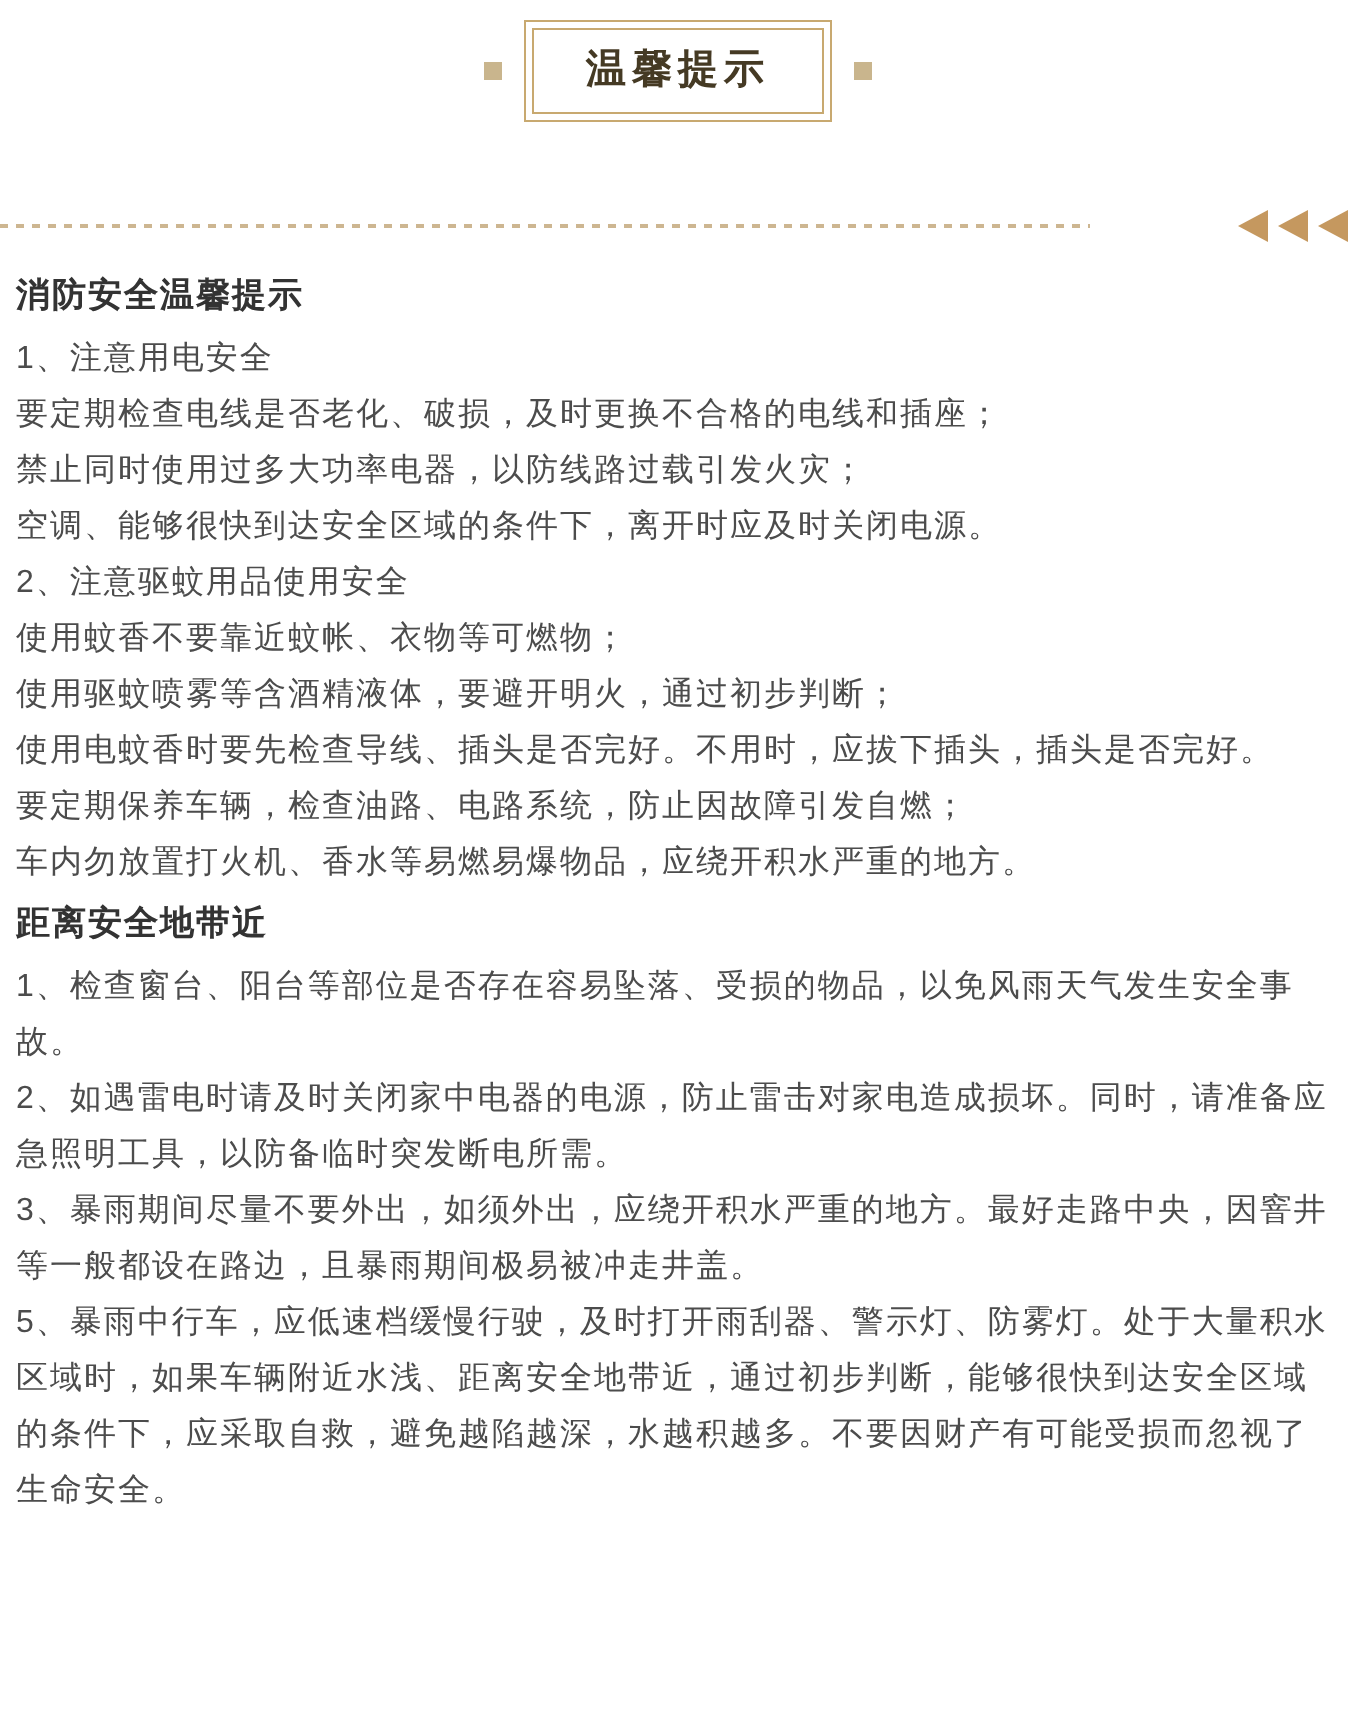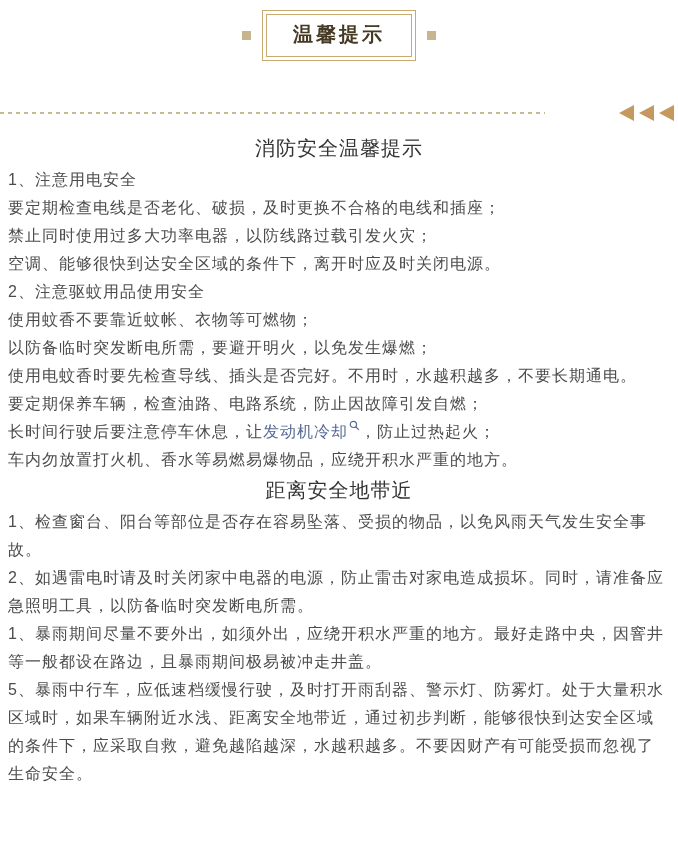--- a/index.html
+++ b/index.html
@@ -45,22 +45,22 @@
     border-top:8px solid transparent;border-bottom:8px solid transparent;
     border-right:15px solid var(--gold,#c5985f);
   }
   
   .content{
     margin-top:13px;padding:0 8px;
     color:var(--body-text,#4c4c4c);
     font-size:16px;line-height:28px;letter-spacing:1px;
   }
   .content h2{
-    margin:2px 0 4px 0;text-align:center;
-    font-size:20px;line-height:28px;font-weight:normal;letter-spacing:1px;
+    margin:2px 0 4px 0;
+    font-size:17px;line-height:28px;font-weight:bold;letter-spacing:1px;
     color:var(--heading-text,#333333);
   }
   .content p{margin:0;}
   .inline-link{
     color:var(--link-color,#576b95);text-decoration:none;cursor:pointer;
   }
   .search-sup{
     font-size:10px;line-height:0;vertical-align:super;margin-left:1px;
   }
   .search-sup svg{display:inline-block;vertical-align:baseline;}
@@ -91,30 +91,26 @@
 
   <div class="content">
 
     <h2>消防安全温馨提示</h2>
     <p>1、注意用电安全</p>
     <p>要定期检查电线是否老化、破损，及时更换不合格的电线和插座；</p>
     <p>禁止同时使用过多大功率电器，以防线路过载引发火灾；</p>
     <p>空调、能够很快到达安全区域的条件下，离开时应及时关闭电源。</p>
     <p>2、注意驱蚊用品使用安全</p>
     <p>使用蚊香不要靠近蚊帐、衣物等可燃物；</p>
-    <p>以防备临时突发断电所需，要避开明火，以免发生爆燃；</p>
-    <p>使用电蚊香时要先检查导线、插头是否完好。不用时，水越积越多，不要长期通电。</p>
+    <p>使用驱蚊喷雾等含酒精液体，要避开明火，通过初步判断；</p>
+    <p>使用电蚊香时要先检查导线、插头是否完好。不用时，应拔下插头，插头是否完好。</p>
     <p>要定期保养车辆，检查油路、电路系统，防止因故障引发自燃；</p>
-    <p><span>长时间行驶后要注意停车休息，让</span><a class="inline-link"><span>发动机冷却</span><sup class="search-sup"><svg width="11" height="11" viewBox="0 0 12 12">
-              <circle cx="4.8" cy="4.8" r="3.4" fill="none" stroke="currentColor" stroke-width="1.3"></circle>
-              <line x1="7.4" y1="7.4" x2="10.8" y2="10.8" stroke="currentColor" stroke-width="1.3"></line>
-            </svg></sup></a><span>，防止过热起火；</span></p>
     <p>车内勿放置打火机、香水等易燃易爆物品，应绕开积水严重的地方。</p>
 
     <h2>距离安全地带近</h2>
     <p>1、检查窗台、阳台等部位是否存在容易坠落、受损的物品，以免风雨天气发生安全事故。</p>
     <p>2、如遇雷电时请及时关闭家中电器的电源，防止雷击对家电造成损坏。同时，请准备应急照明工具，以防备临时突发断电所需。</p>
-    <p>1、暴雨期间尽量不要外出，如须外出，应绕开积水严重的地方。最好走路中央，因窨井等一般都设在路边，且暴雨期间极易被冲走井盖。</p>
+    <p>3、暴雨期间尽量不要外出，如须外出，应绕开积水严重的地方。最好走路中央，因窨井等一般都设在路边，且暴雨期间极易被冲走井盖。</p>
     <p>5、暴雨中行车，应低速档缓慢行驶，及时打开雨刮器、警示灯、防雾灯。处于大量积水区域时，如果车辆附近水浅、距离安全地带近，通过初步判断，能够很快到达安全区域的条件下，应采取自救，避免越陷越深，水越积越多。不要因财产有可能受损而忽视了生命安全。</p>
 
   </div>
 
 </div>
 
 </body></html>

